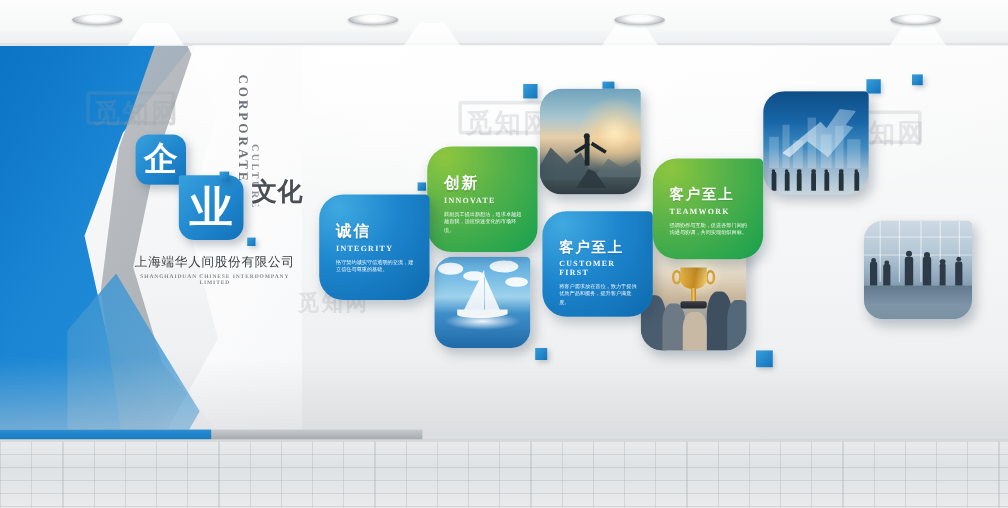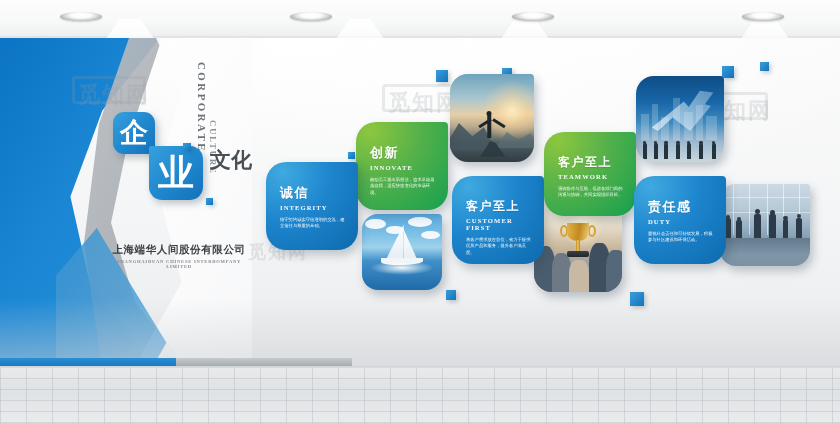--- a/index.html
+++ b/index.html
@@ -124,23 +124,22 @@
   .vert-cult {
     position:absolute; left:208px; top:120px;
     writing-mode:vertical-rl; text-orientation:mixed;
     color:#8d9298; font-size:8.5px; letter-spacing:2px;
     font-weight:bold; font-family:"Liberation Serif", serif;
   }
   .company {
     position:absolute; left:104px; top:212px; width:150px; text-align:center;
   }
   .company .cn {
-    color:#3c4145; font-size:10.5px; font-weight:bold; letter-spacing:.6px;
+    color:#3c4145; font-size:10.5px; font-weight:normal; letter-spacing:.6px;
     font-family:"DejaVu Sans", sans-serif;
-    margin-top:31px;
   }
   .company .en {
     color:#85898e; font-size:4.6px; font-weight:bold; letter-spacing:.75px;
     margin-top:2px; font-family:"Liberation Serif", serif;
   }
 
   
   .sq {
     position:absolute; background:linear-gradient(135deg,#3a9fdc,#1273bb);
     box-shadow:2px 2px 4px rgba(40,60,80,.25);
@@ -467,26 +466,19 @@
   </div>
 
   <div class="card green" style="left:544px; top:132px; width:92px; height:84px; border-radius:20px 4px 20px 20px;">
     <div class="card-in">
       <div class="card-title" style="font-size:12px">客户至上</div>
       <div class="card-sub">TEAMWORK</div>
       <div class="card-body">强调协作与互助，促进各部门间的沟通与协调，共同实现组织目标。</div>
     </div>
   </div>
 
-  <div class="card blue" style="left:634px; top:176px; width:92px; height:88px; border-radius:20px 4px 20px 20px;">
-    <div class="card-in">
-      <div class="card-title">责任感</div>
-      <div class="card-sub">DUTY</div>
-      <div class="card-body">重视社会责任和可持续发展，积极参与社区建设和环保活动。</div>
-    </div>
-  </div>
 
   <div class="baseboard"></div>
   <div class="baseboard-blue"></div>
   <div class="floor-top"></div>
   <div class="floor"></div>
 
 </div>
 
 </body></html>

